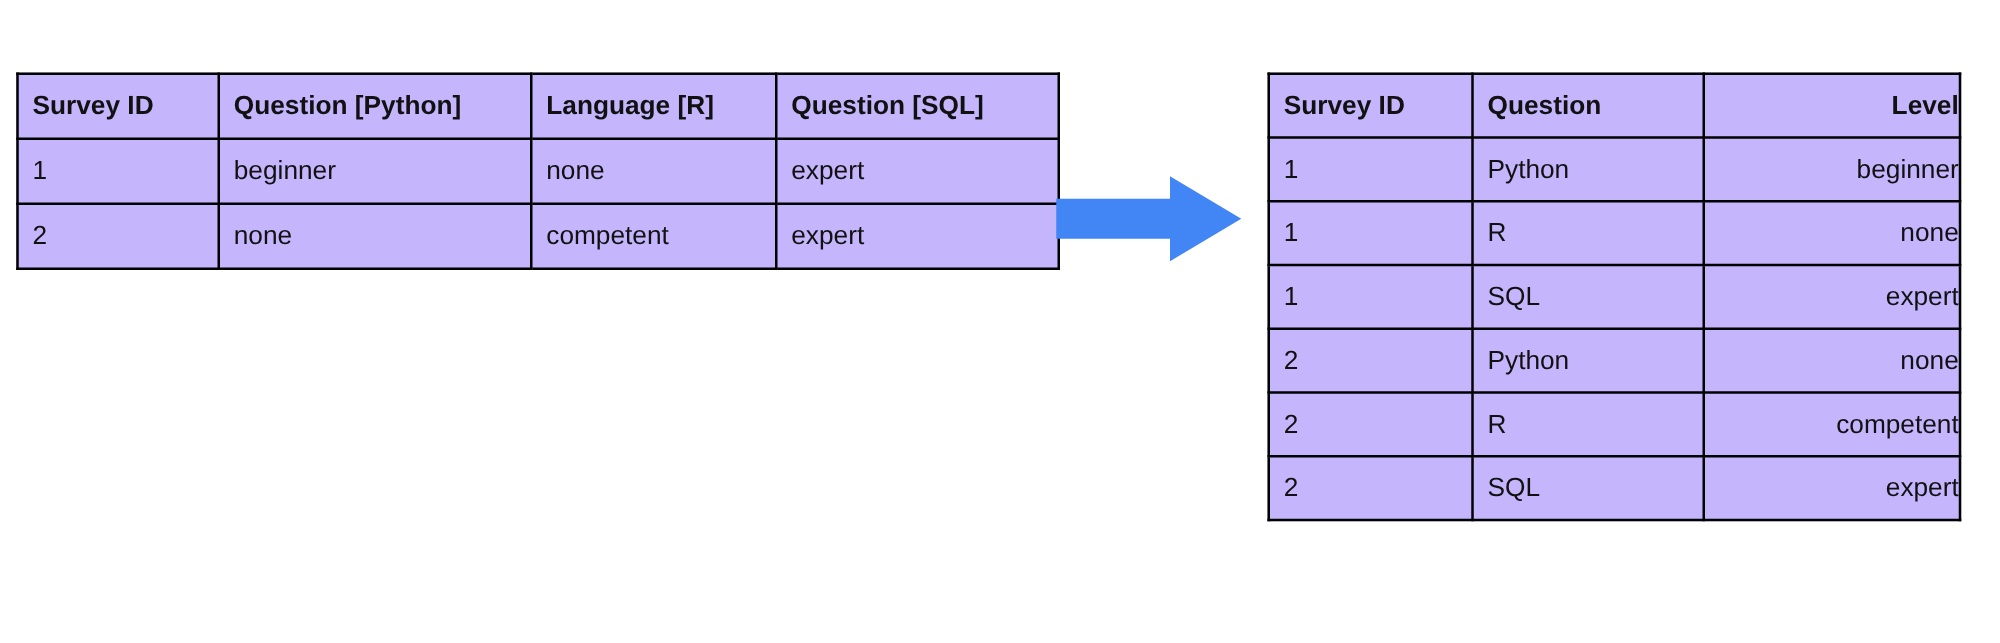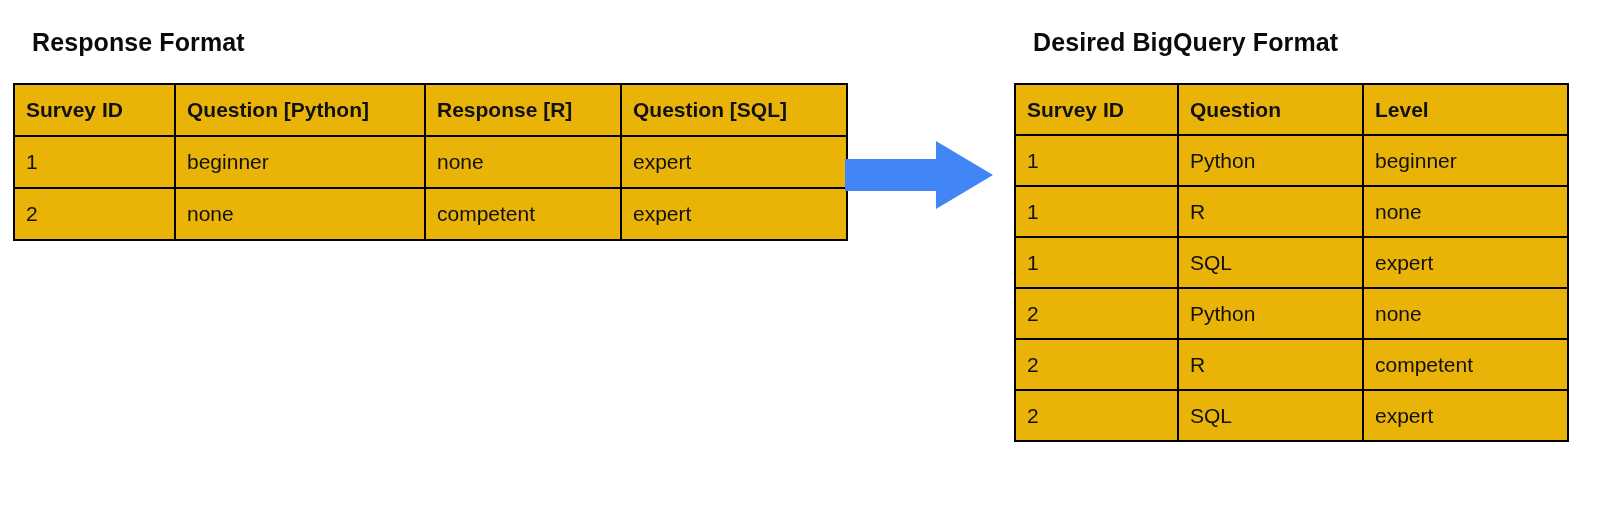--- a/index.html
+++ b/index.html
@@ -35,21 +35,21 @@
   #left-panel  { left: 13px;   top: 30px;  }
   #right-panel { left: 1014px; top: 30px;  }
 
   #left-panel  .panel-title { margin-left: 19px; }
   #right-panel .panel-title { margin-left: 19px; }
 
   
   table.data-table {
     border-collapse: collapse;
     table-layout: fixed;
-    background: #eab308;
+    background: #c4b5fd;
     margin-top: 28px;
     padding-left: 16px;
   }
   table.data-table td,
   table.data-table th {
     border: 2px solid #000000;
     padding: 0 0 0 11px;
     text-align: left;
     vertical-align: middle;
     font-size: 21px;
@@ -68,49 +68,48 @@
   #response-table .col-id       { width: 148px; }
   #response-table .col-python   { width: 237px; border-radius: 10px; }
   #response-table .col-r        { width: 183px; }
   #response-table .col-sql      { width: 213px; margin-left: 44px; }
 
   
   #bigquery-table th,
   #bigquery-table td { height: 49px; }
   #bigquery-table .col-id   { width: 150px; }
   #bigquery-table .col-lang { width: 172px; }
-  #bigquery-table .col-lvl  { width: 192px; }
+  #bigquery-table .col-lvl  { width: 192px; text-align: right; }
 
   
   #arrow-wrap {
     position: absolute;
     left: 824px;
     top: 138px;
     width: 172px;
     height: 74px;
   }
   #arrow-wrap svg {
     display: block;
     width: 100%;
     height: 100%;
   }
 </style>
 </head>
 <body>
 
 <div class="panel" id="left-panel">
 
-  <div class="panel-title">Response Format</div>
 
   <table class="data-table" id="response-table">
     <thead>
       <tr>
         <th class="col-id">Survey ID</th>
         <th class="col-python">Question [Python]</th>
-        <th class="col-r">Response [R]</th>
+        <th class="col-r">Language [R]</th>
         <th class="col-sql">Question [SQL]</th>
       </tr>
     </thead>
     <tbody>
       <tr>
         <td class="col-id">1</td>
         <td class="col-python">beginner</td>
         <td class="col-r">none</td>
         <td class="col-sql">expert</td>
       </tr>
@@ -125,21 +124,20 @@
 </div>
 
 <div id="arrow-wrap">
   <svg viewBox="0 0 172 74" preserveAspectRatio="none">
     <polygon points="21,21 112,21 112,3 169,37 112,71 112,53 21,53" fill="#4285f4"></polygon>
   </svg>
 </div>
 
 <div class="panel" id="right-panel">
 
-  <div class="panel-title">Desired BigQuery Format</div>
 
   <table class="data-table" id="bigquery-table">
     <thead>
       <tr>
         <th class="col-id">Survey ID</th>
         <th class="col-lang">Question</th>
         <th class="col-lvl">Level</th>
       </tr>
     </thead>
     <tbody>

